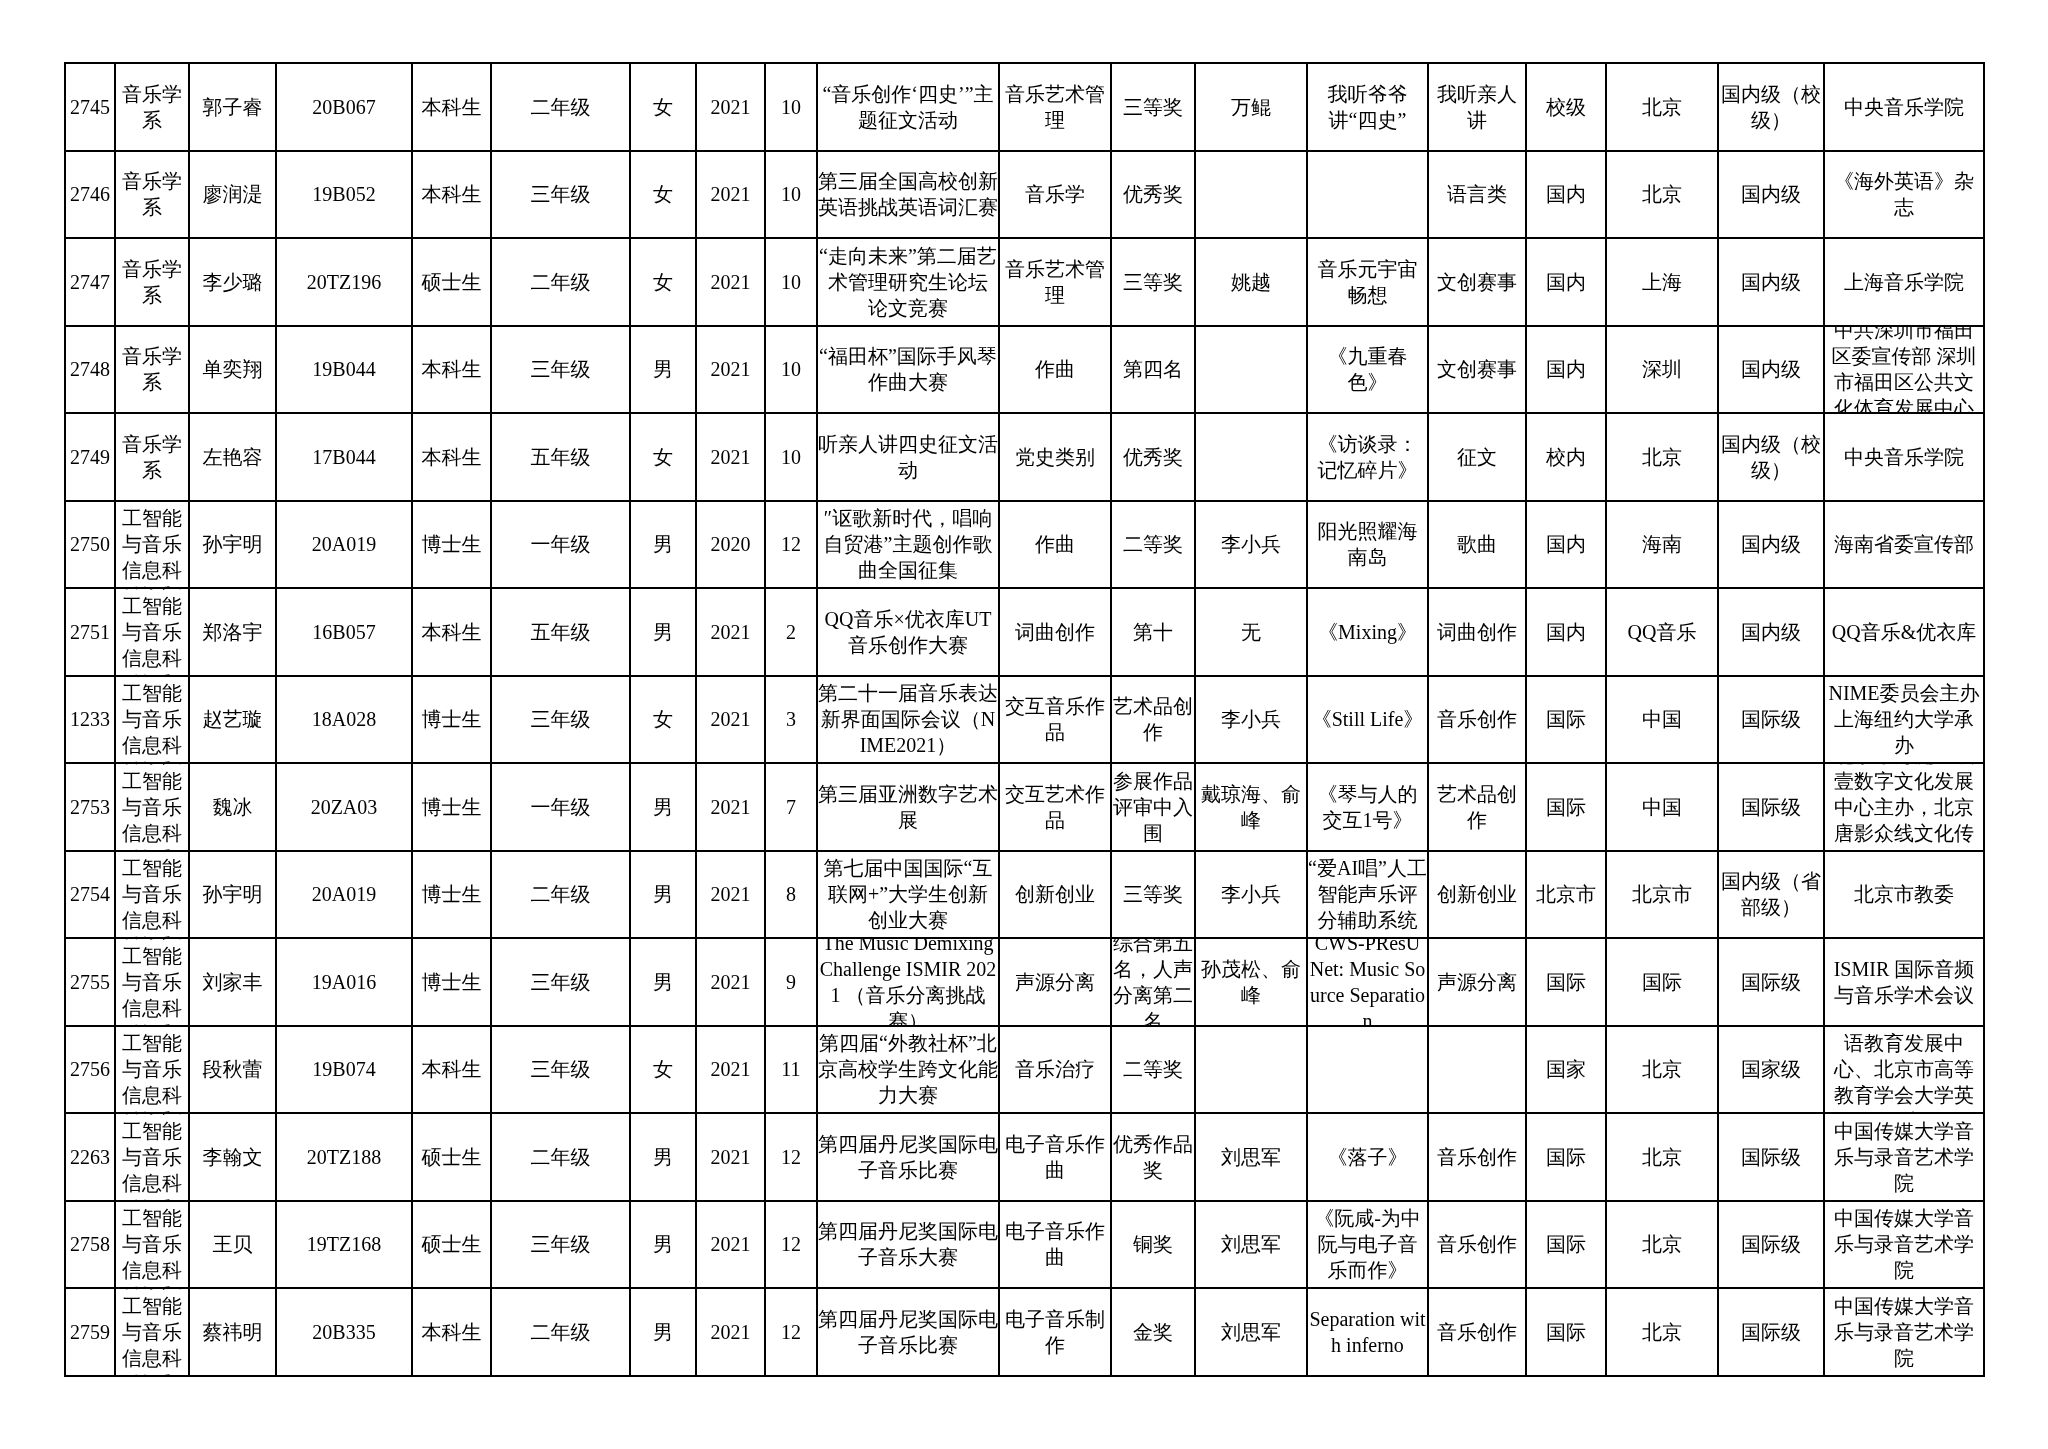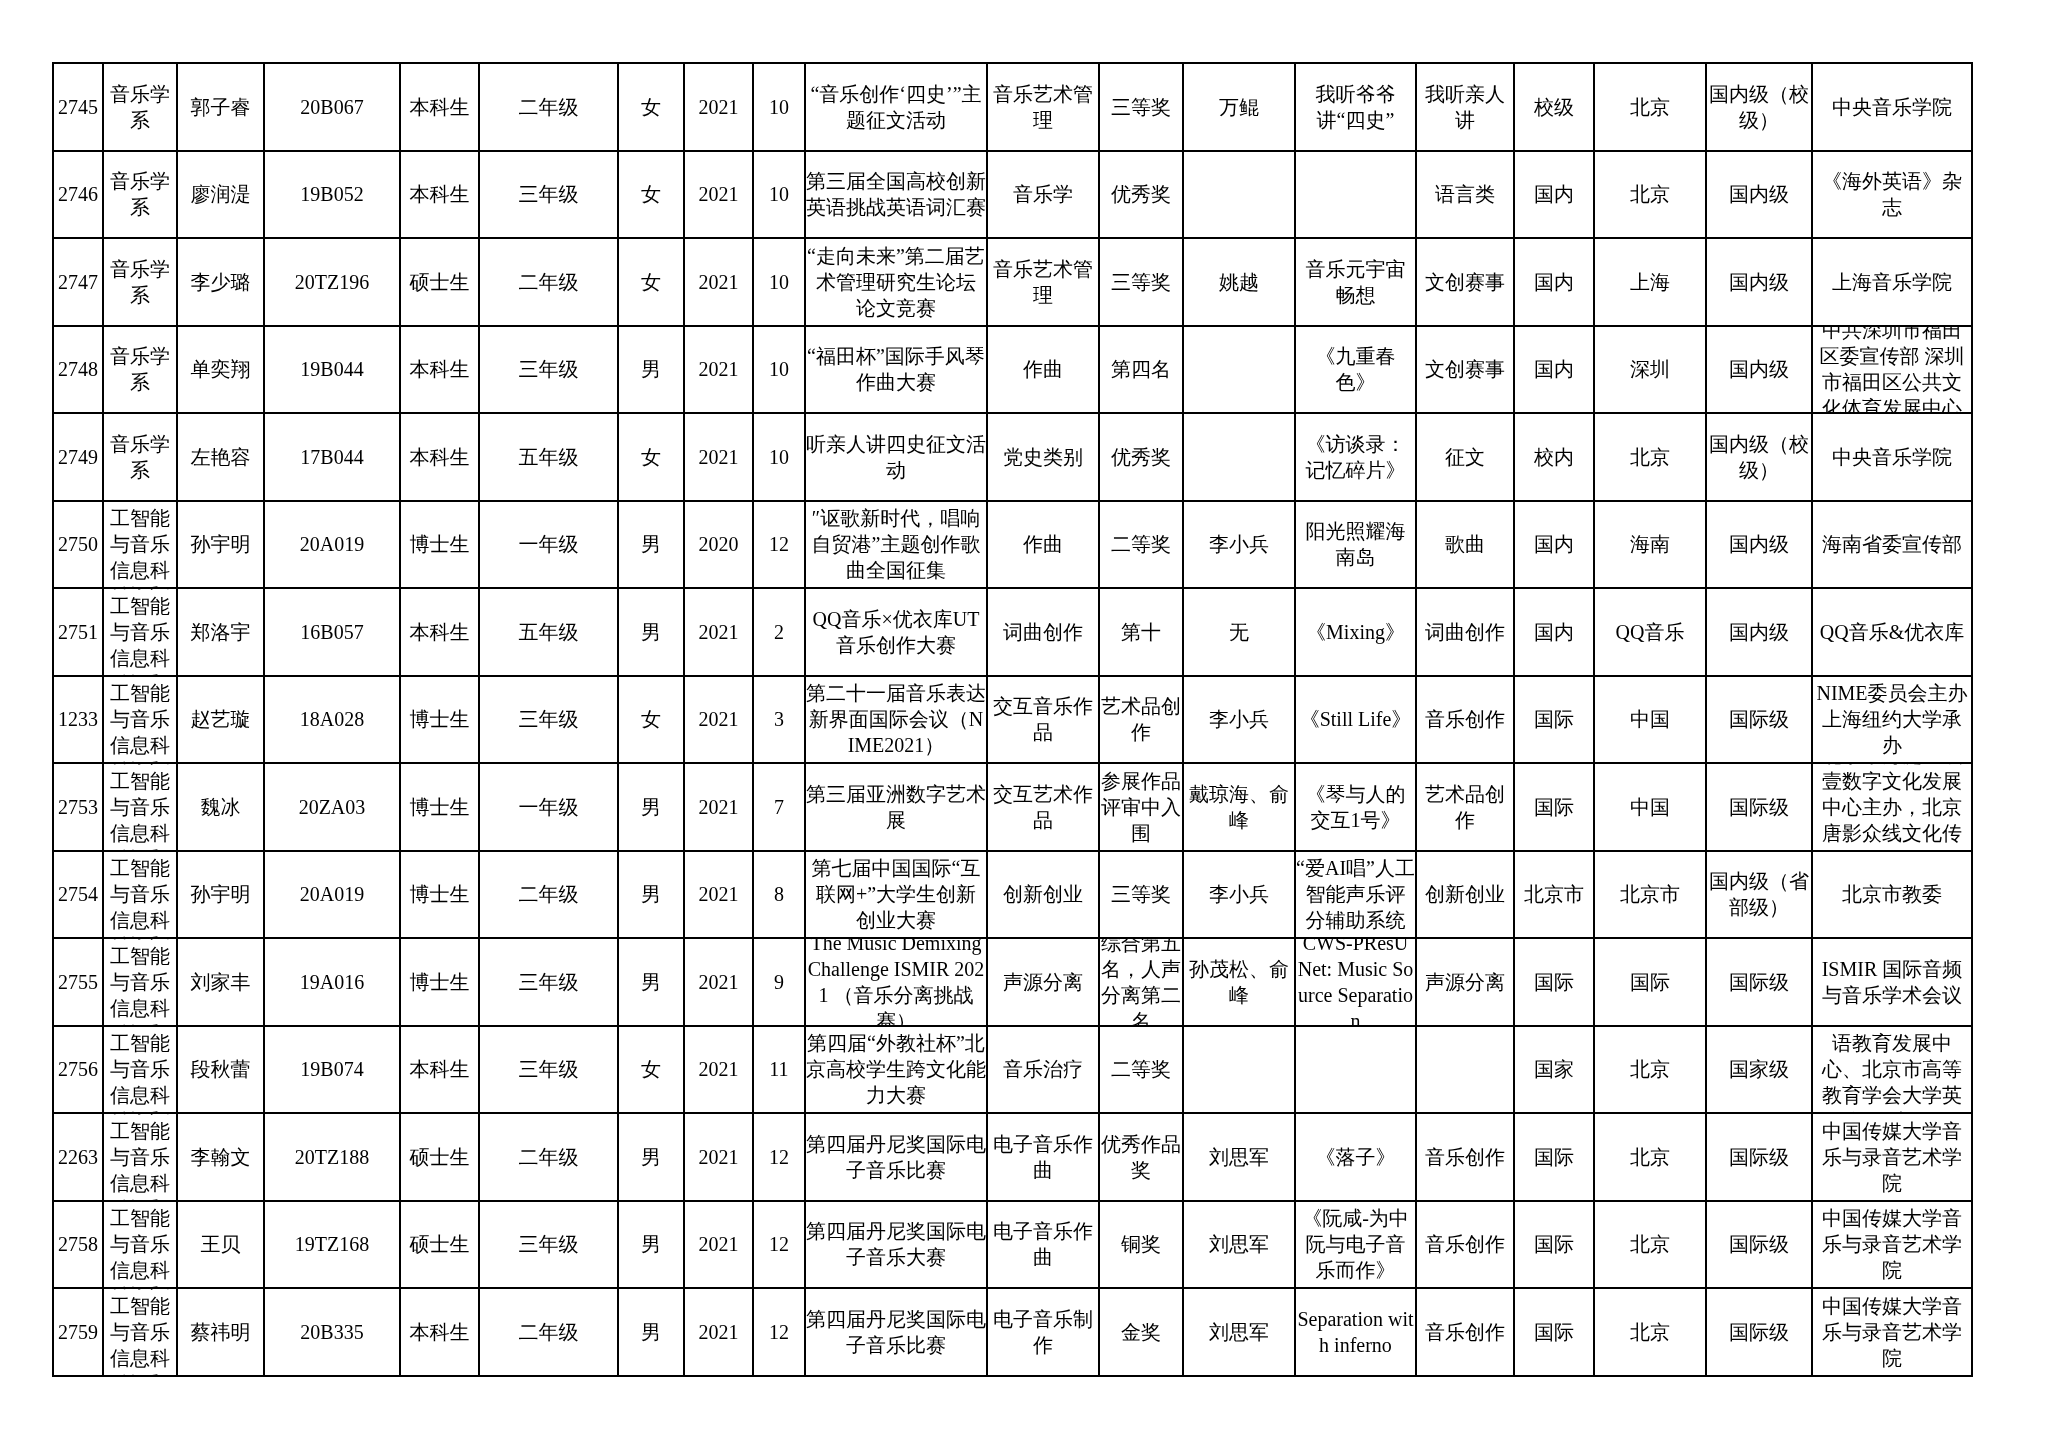--- a/index.html
+++ b/index.html
@@ -6,21 +6,21 @@
   body{
     width:2048px;height:1449px;
     background:#ffffff;
     font-family:"Liberation Serif","DejaVu Serif",serif;
     color:#000;
     position:relative;
     overflow:hidden;
   }
   .table-wrap{
     position:absolute;
-    left:52px;
+    left:64px;
     top:62px;
   }
   table.awards{
     border-collapse:collapse;
     table-layout:fixed;
     width:1915px;
   }
   table.awards td{
     border:2px solid #000;
     padding:0;

